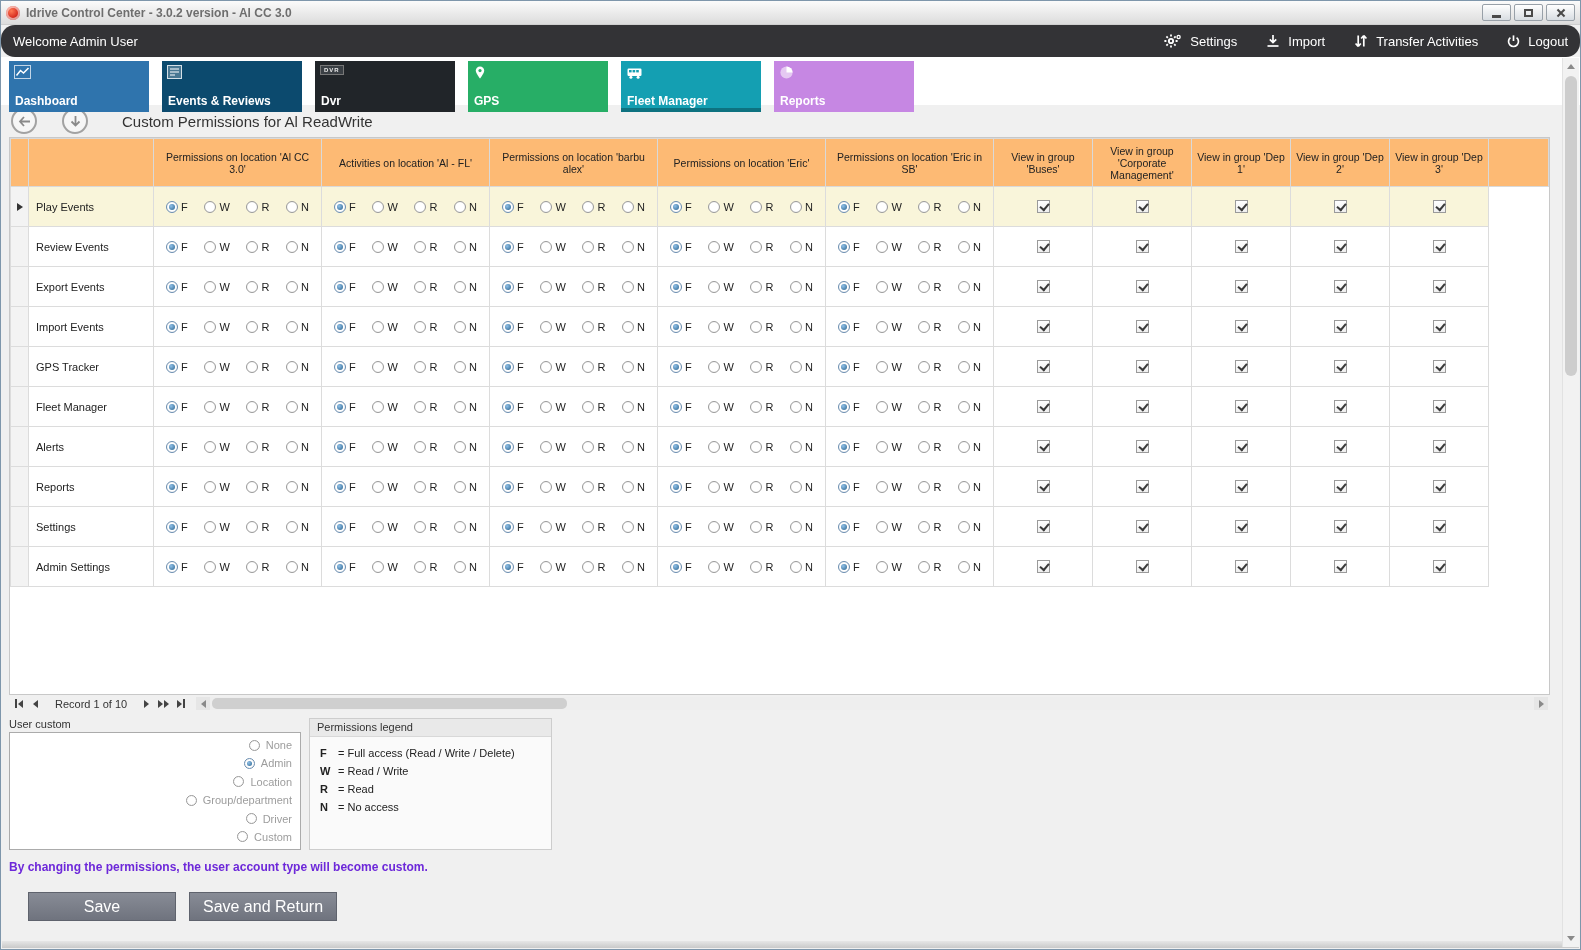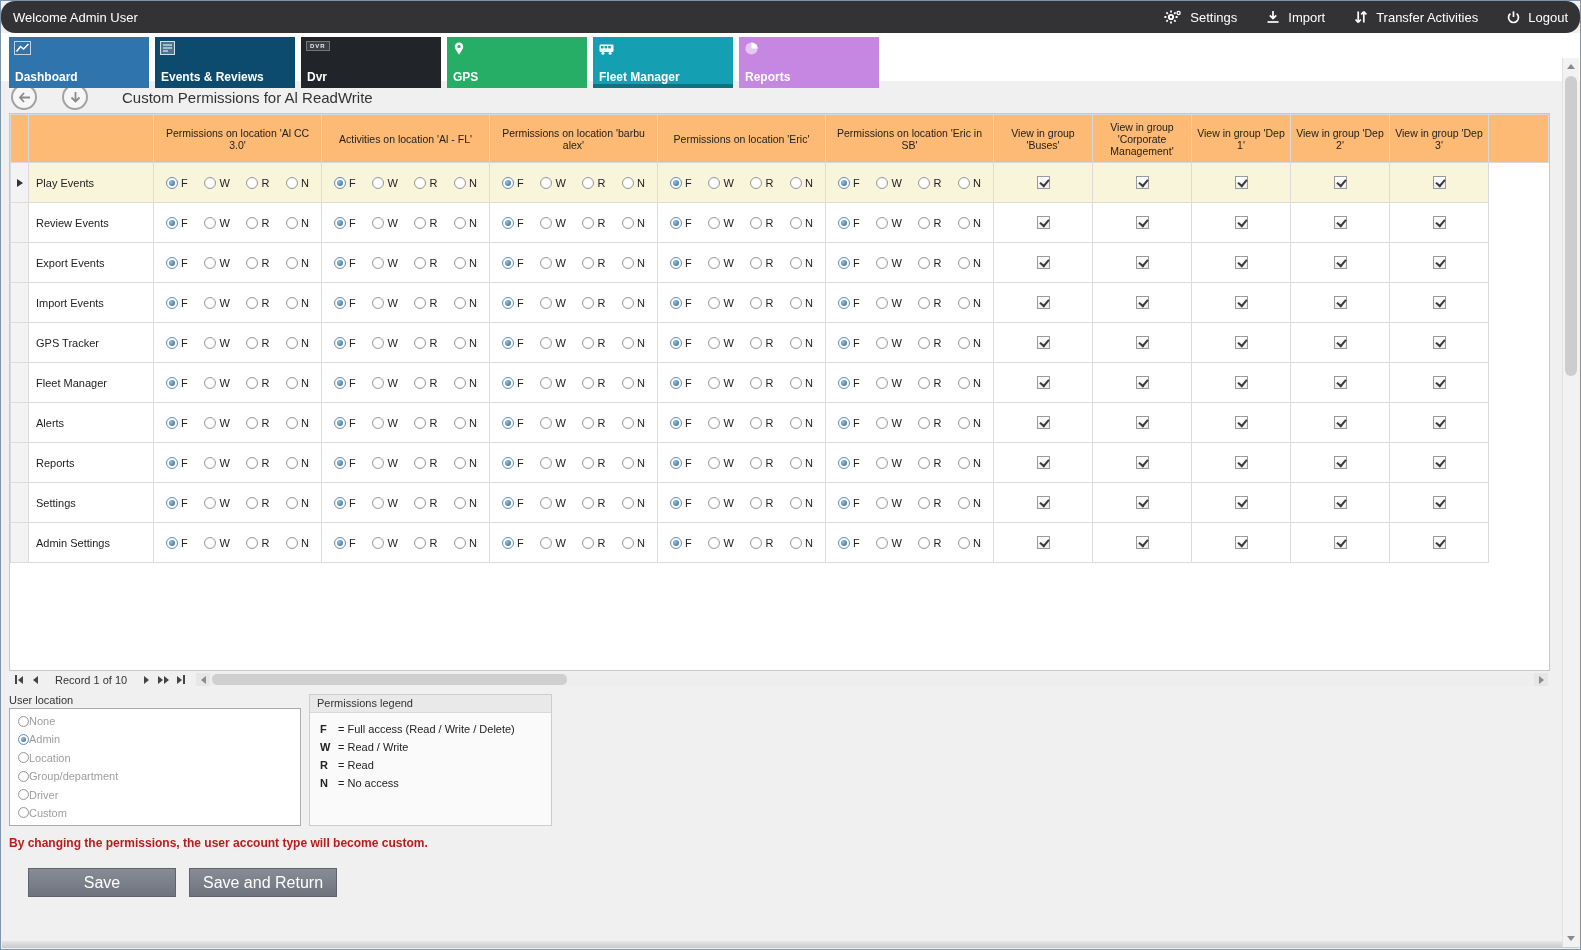--- a/index.html
+++ b/index.html
@@ -23,21 +23,21 @@
   .glyph-close::after { transform:rotate(-45deg); }
 
   
   .topbar { height:32px; background:#333336; display:flex; align-items:center; padding:0 12px; color:#fff;border-radius:14px; }
   .welcome { font-size:13px; }
   .topbar-actions { margin-left:auto; display:flex; align-items:center; gap:28px; }
   .topbar-action { display:flex; align-items:center; gap:7px; font-size:13px; cursor:pointer; }
   .action-icon { display:flex; align-items:center; }
 
   
-  .tabs { background:#fff; height:48px; display:flex; gap:6px; padding:4px 8px 9px; }
+  .tabs { background:#fff; height:48px; display:flex; gap:13px; padding:4px 8px 9px; }
   .tab { width:140px; height:51px; position:relative; cursor:pointer; }
   .tab-icon { position:absolute; left:5px; top:4px; display:flex; }
   .tab-label { position:absolute; left:6px; bottom:4px; color:#fff; font-weight:bold; font-size:12px; }
   .tab.active::after { content:""; position:absolute; left:0; right:0; bottom:0; height:4px; background:rgba(0,0,0,.28); }
   .dvr-badge { font-size:6px; font-weight:bold; color:#e8e8e8; letter-spacing:1px; border:1px solid #777; padding:1px 3px; background:#3a3f44; }
 
   
   .page-header { height:32px; display:flex; align-items:center; gap:25px; padding:0 10px; background:#f0f0f0; }
   .circle-btn { width:26px; height:26px; border-radius:50%; border:2px solid #a2a2a2; background:#f6f6f6;
     display:flex; align-items:center; justify-content:center; cursor:pointer; flex:none; }
@@ -86,21 +86,21 @@
   .hs-arrow .tri-right { border-left-color:#8a8a8a; }
   .hs-track { flex:1; height:13px; background:#eeeeee; position:relative; }
   .hs-thumb { position:absolute; left:2px; top:1px; height:11px; width:355px; background:#cfcfcf; border-radius:5px; cursor:pointer; }
 
   
   .bottom { padding:6px 8px 0; }
   .panels { display:flex; align-items:flex-start; }
   .ua-wrap { width:292px; }
   .ua-label { font-size:11px; color:#333; margin-bottom:2px; }
   .ua-box { height:118px; border:1px solid #ababab; background:#fff; padding:6px 8px; display:flex; flex-direction:column; justify-content:space-between; }
-  .ua-opt { display:flex; align-items:center; cursor:pointer; }
+  .ua-opt { display:flex; align-items:center; gap:6px; cursor:pointer;justify-content:flex-end; }
   .ua-opt .rdo { width:11px; height:11px; }
   .ua-opt .rdo.on::after { left:2px; top:2px; width:5px; height:5px; }
   .ua-opt-label { font-size:11px; color:#9d9d9d; }
   .legend { width:243px; margin-left:8px; border:1px solid #cdcdcd; background:#fafafa; height:132px; }
   .legend-header { height:18px; background:#e9e9e9; border-bottom:1px solid #d8d8d8; font-size:11px; color:#333; padding:2px 7px; }
   .legend-body { padding:10px 10px; display:flex; flex-direction:column; gap:6px; }
   .legend-row { display:flex; font-size:11px; color:#222; }
   .legend-key { width:18px; font-weight:bold; }
   .warning { margin-top:10px; font-size:12px; font-weight:bold; }
   .btnrow { margin:18px 0 0 19px; display:flex; gap:13px; }
@@ -115,20 +115,35 @@
   .vs-arrow.down { bottom:1px; }
   .tri-up { width:0; height:0; border-left:4px solid transparent; border-right:4px solid transparent; border-bottom:5px solid #8a8a8a; }
   .tri-down { width:0; height:0; border-left:4px solid transparent; border-right:4px solid transparent; border-top:5px solid #8a8a8a; }
   .vs-thumb { position:absolute; left:2px; right:2px; top:18px; height:300px; background:#cdcdcd; border-radius:6px; cursor:pointer; }
 </style>
 </head>
 <body>
 
 <div class="window">
 
+  <div class="titlebar">
+    <span class="app-icon"></span>
+    <span class="titlebar-title">Idrive Control Center - 3.0.2 version - Al CC 3.0</span>
+    <div class="win-buttons">
+      <span class="win-btn">
+          <span class="glyph-min"></span>
+        </span>
+      <span class="win-btn">
+          <span class="glyph-max"></span>
+        </span>
+      <span class="win-btn">
+          <span class="glyph-close"></span>
+        </span>
+    </div>
+  </div>
 
   <div class="topbar" style="background: rgb(51, 51, 54);">
     <span class="welcome">Welcome Admin User</span>
     <div class="topbar-actions">
         <span class="topbar-action">
           <span class="action-icon">
             <svg width="19" height="16" viewBox="0 0 19 16">
               <g stroke="#fff" stroke-width="1.8" fill="none">
                 <path d="M7 3.4v-2 M7 12.6v2 M2.4 8h-2 M11.6 8h2 M3.8 4.8 2.4 3.4 M10.2 11.2l1.4 1.4 M3.8 11.2 2.4 12.6 M10.2 4.8l1.4-1.4"></path>
               </g>
@@ -1399,21 +1414,21 @@
       </div>
       <span class="hs-arrow">
           <span class="tri tri-right"></span>
         </span>
     </div>
   </div>
 
   <div class="bottom">
     <div class="panels">
       <div class="ua-wrap">
-        <div class="ua-label">User location</div>
+        <div class="ua-label">User custom</div>
         <div class="ua-box">
             <div class="ua-opt">
               <span class="rdo"></span>
               <span class="ua-opt-label">None</span>
             </div>
             <div class="ua-opt">
               <span class="rdo on"></span>
               <span class="ua-opt-label">Admin</span>
             </div>
             <div class="ua-opt">
@@ -1449,21 +1464,21 @@
               <span class="legend-key">R</span>
               <span class="legend-text">= Read</span>
             </div>
             <div class="legend-row">
               <span class="legend-key">N</span>
               <span class="legend-text">= No access</span>
             </div>
           </div>
       </div>
     </div>
-    <div class="warning" style="color: #b91c1c;">By changing the permissions, the user account type will become custom.</div>
+    <div class="warning" style="color: #6d28d9;">By changing the permissions, the user account type will become custom.</div>
     <div class="btnrow">
       <button class="btn">Save</button>
       <button class="btn">Save and Return</button>
     </div>
   </div>
 
   <div class="bottom-strip"></div>
 
   <div class="vscroll">
     <span class="vs-arrow up">

